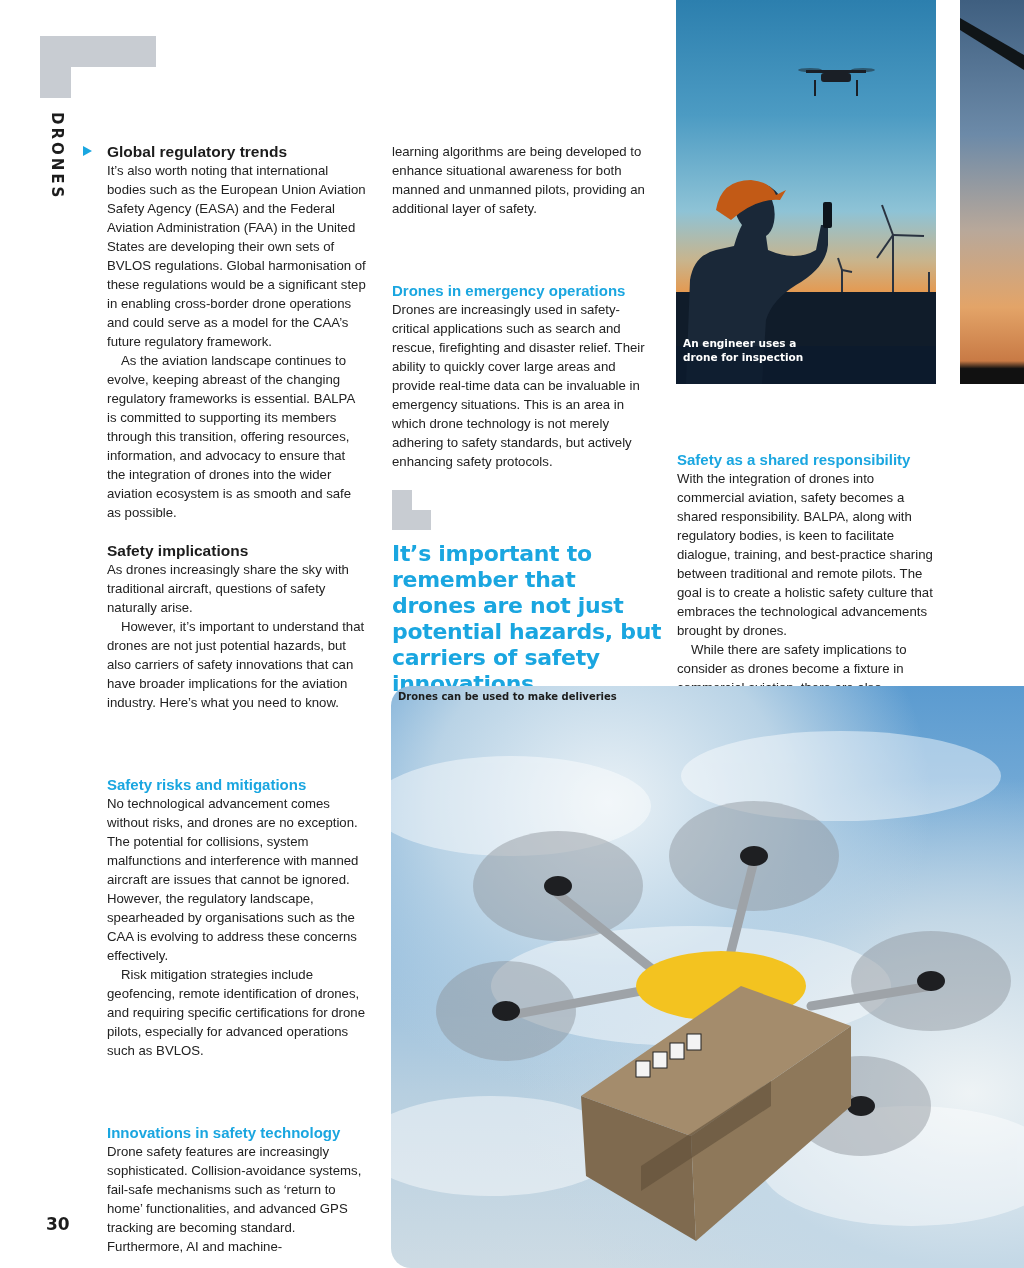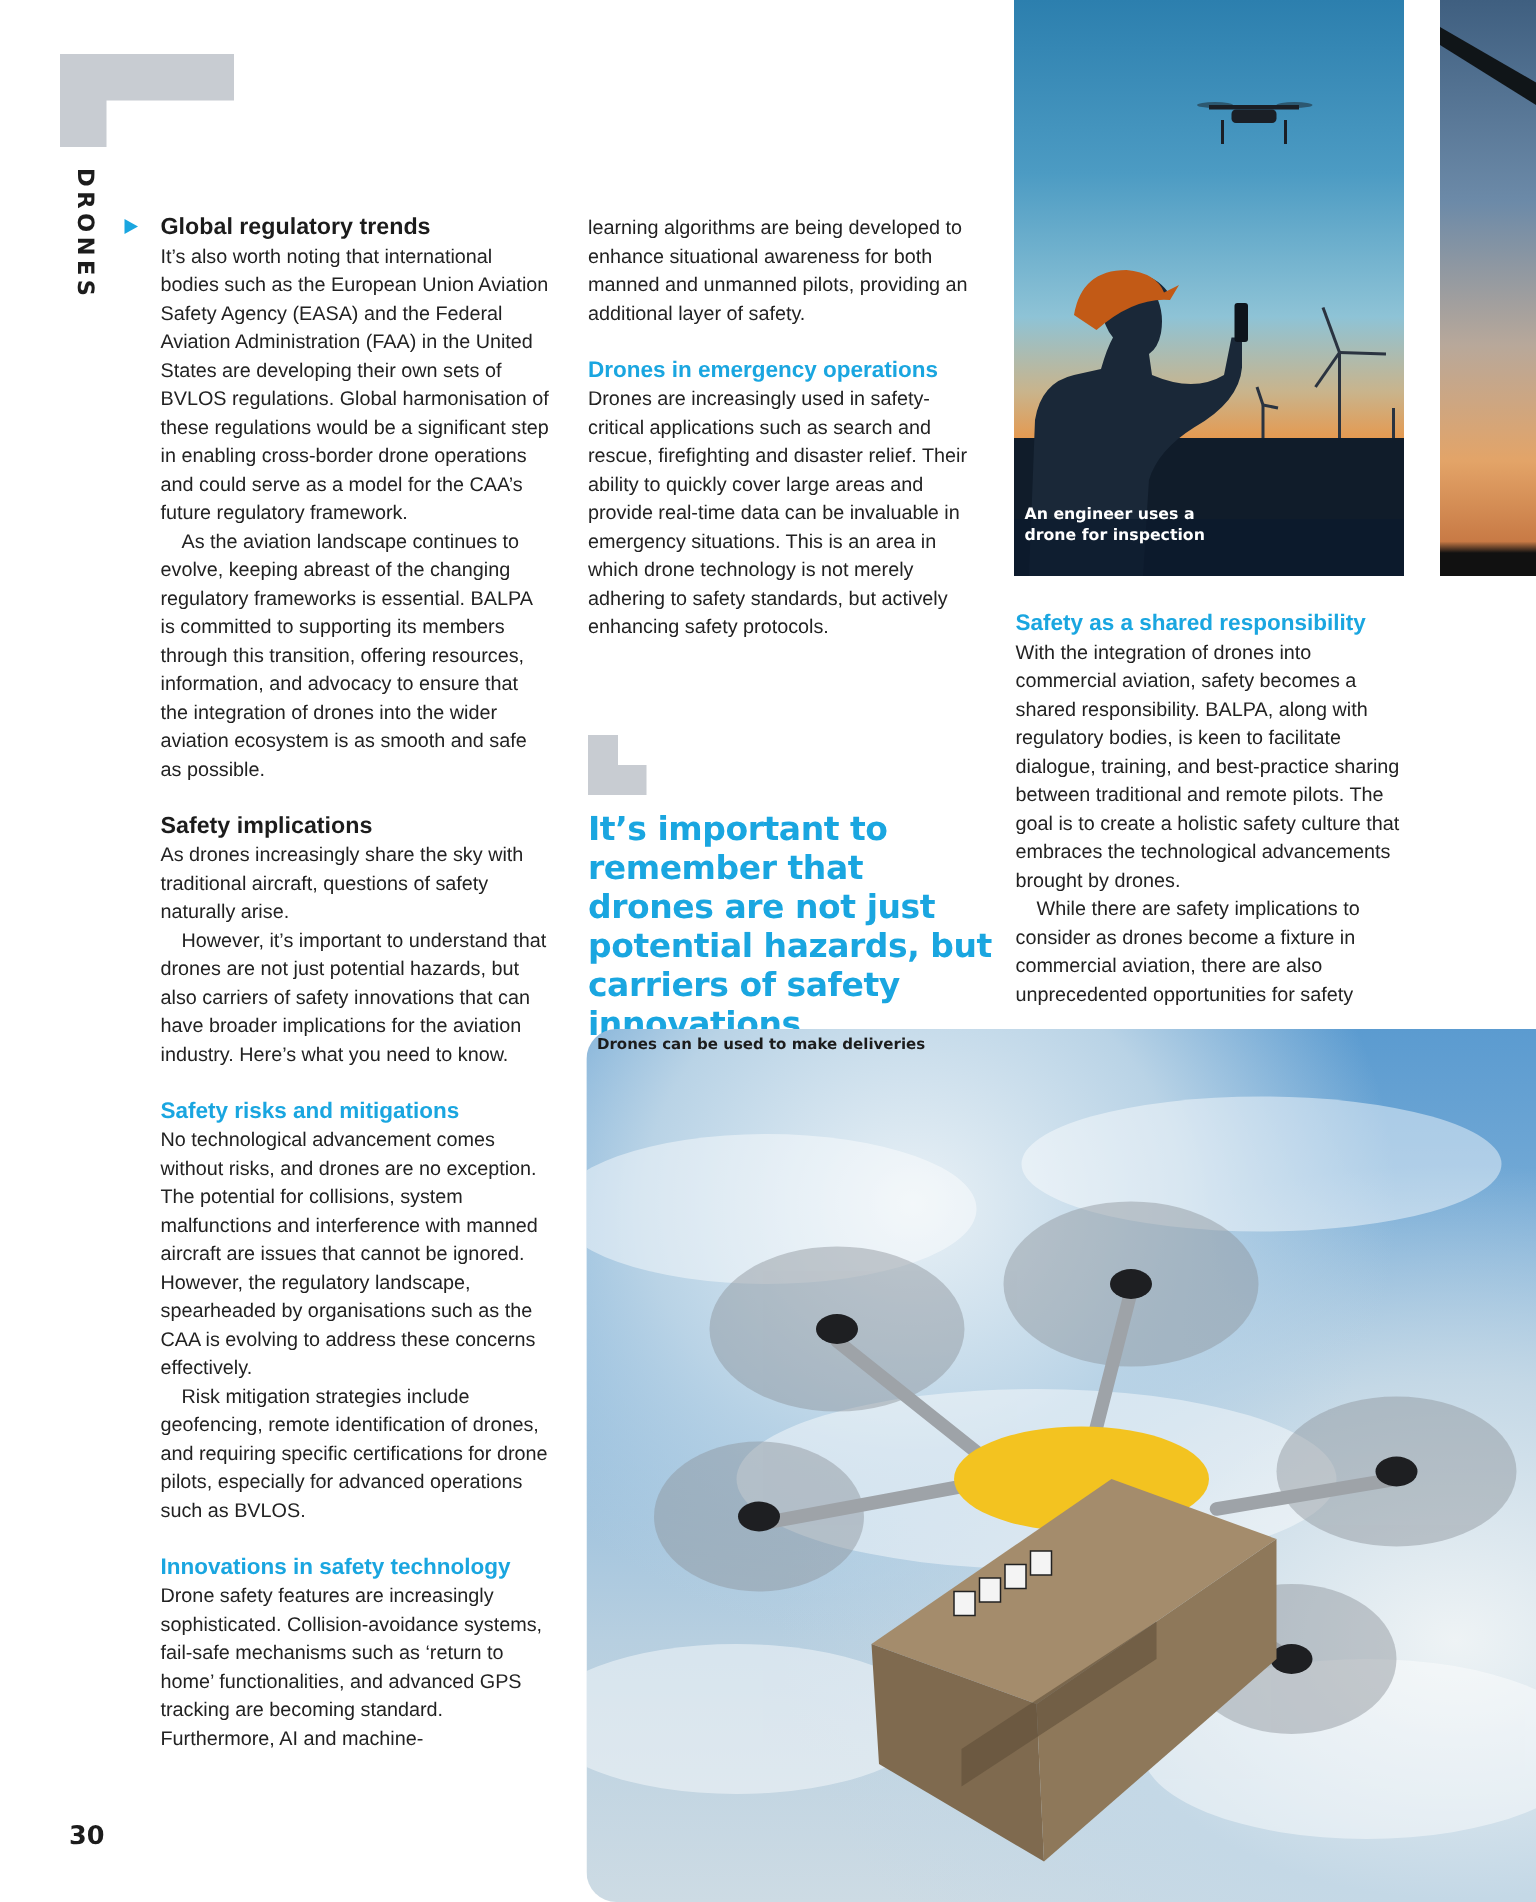--- a/index.html
+++ b/index.html
@@ -12,21 +12,21 @@
     writing-mode: vertical-rl; font-family: "DejaVu Sans", sans-serif; font-weight: 900;
     font-size: 15px; letter-spacing: 3px; color: #1c1c1c;
   }
   .arrow-icon { position: absolute; left: 83px; top: 146px; width: 0; height: 0;
     border-top: 5px solid transparent; border-bottom: 5px solid transparent; border-left: 9px solid #1aa6e0; }
 
   .col { position: absolute; font-size: 13.2px; line-height: 19px; color: #222; }
   .col p { margin: 0; }
   .col p.indent { text-indent: 14px; }
   .h-black { font-weight: 700; font-size: 15.5px; line-height: 19px; color: #1c1c1c; }
-  .h-blue { font-weight: 700; font-size: 15px; line-height: 19px; color: #1aa6e0; }
+  .h-blue { font-weight: 700; font-size: 15px; line-height: 19px; color: #1aa6e0; margin-top: 44px; }
   .gap { height: 19px; }
 
   .pullquote {
     position: absolute; left: 392px; top: 541px; width: 270px;
     font-family: "DejaVu Sans", sans-serif; font-weight: 700; font-size: 22px; line-height: 26px;
     color: #1aa6e0; letter-spacing: -0.3px;
   }
 
   .photo { position: absolute; overflow: hidden; }
   .photo-engineer { left: 676px; top: 0; width: 260px; height: 384px;

